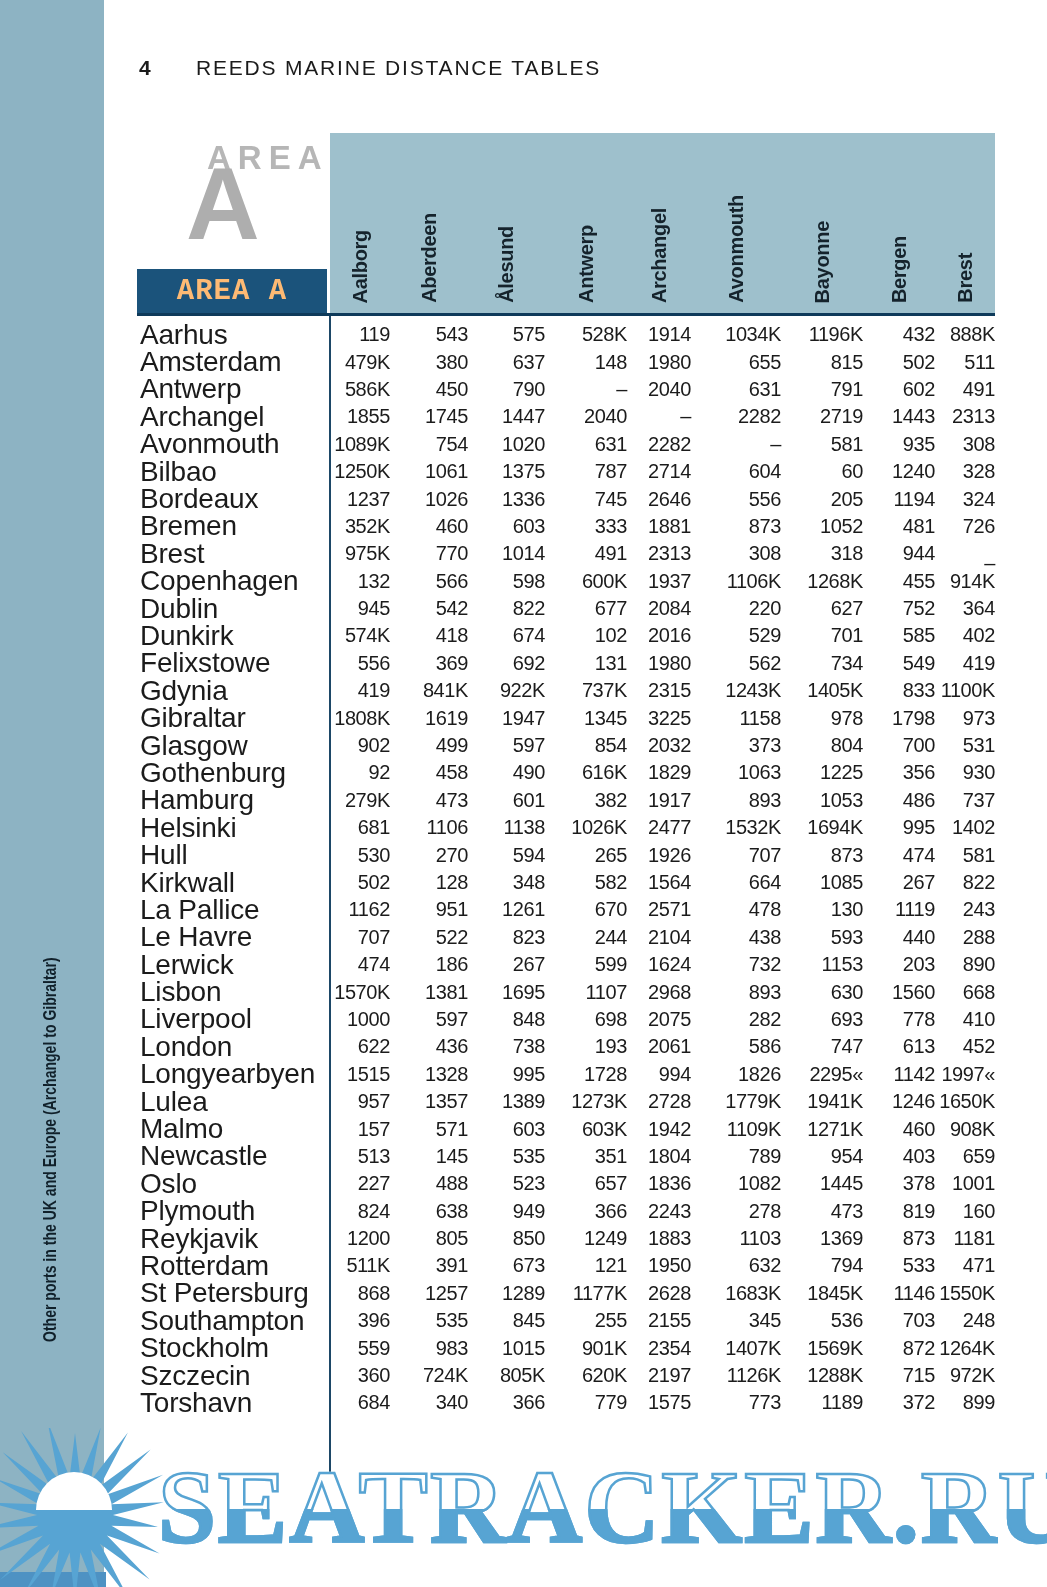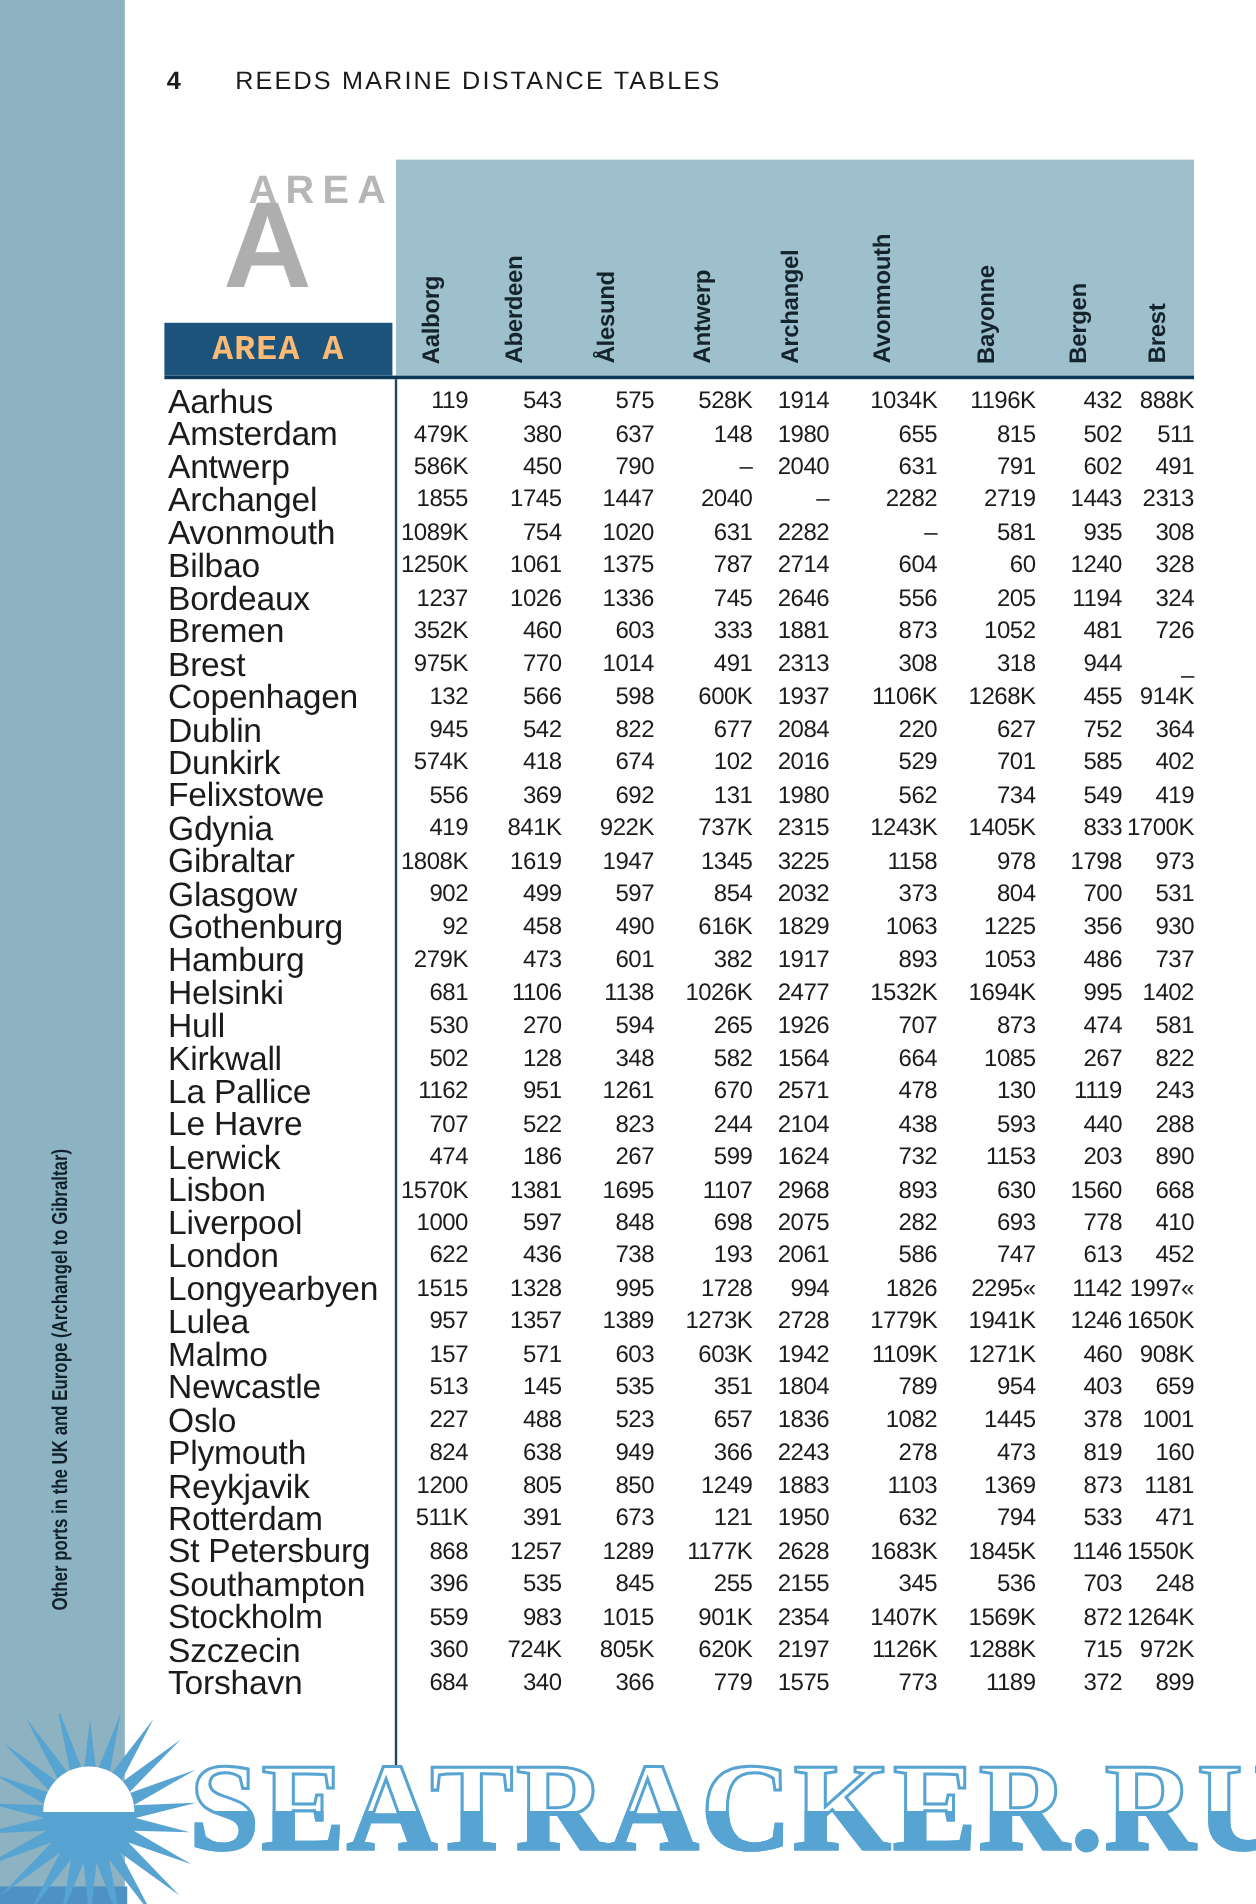--- a/index.html
+++ b/index.html
@@ -231,21 +231,21 @@
     <div class="tcell">419</div>
     <div class="tlabel">Gdynia</div>
     <div class="tcell">419</div>
     <div class="tcell">841K</div>
     <div class="tcell">922K</div>
     <div class="tcell">737K</div>
     <div class="tcell">2315</div>
     <div class="tcell">1243K</div>
     <div class="tcell">1405K</div>
     <div class="tcell">833</div>
-    <div class="tcell">1700K</div>
+    <div class="tcell">1100K</div>
     <div class="tlabel">Gibraltar</div>
     <div class="tcell">1808K</div>
     <div class="tcell">1619</div>
     <div class="tcell">1947</div>
     <div class="tcell">1345</div>
     <div class="tcell">3225</div>
     <div class="tcell">1158</div>
     <div class="tcell">978</div>
     <div class="tcell">1798</div>
     <div class="tcell">973</div>

